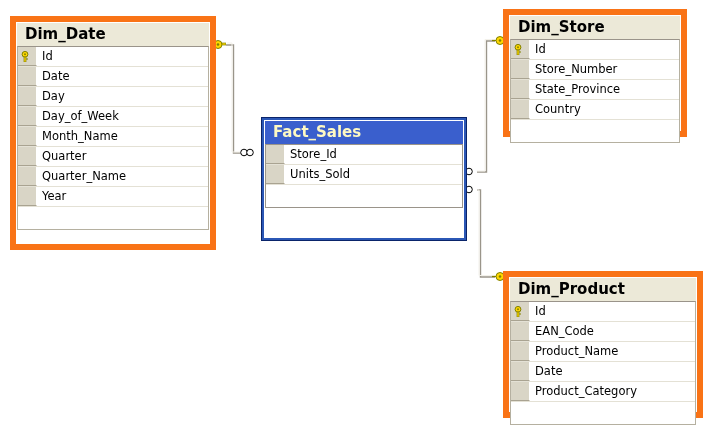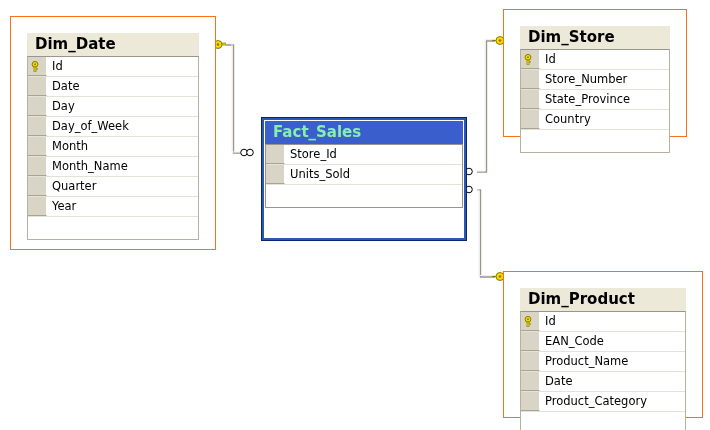--- a/index.html
+++ b/index.html
@@ -31,22 +31,22 @@
   }
   .conn-line {
     pointer-events: stroke;
   }
 
   
   .table-box {
     position: absolute;
     box-sizing: border-box;
     background: #ffffff;
-    border: 1px solid #f97316;
-    padding: 16px;
+    border: 6px solid #f97316;
+    padding: 1px;
   }
   .table-box.selected {
     border: 1px solid #0a246a;
     padding: 0;
     box-shadow: 0 0 0 1px #ffffff inset;
   }
   .table-box.selected .inner-frame {
     border: 2px solid #2b57b5;
     box-sizing: border-box;
     padding: 1px;
@@ -64,21 +64,21 @@
     color: #000000;
     font-size: 15px;
     font-weight: bold;
     padding-left: 8px;
     white-space: nowrap;
     overflow: hidden;
     letter-spacing: 0px;
   }
   .selected .tbl-header {
     background: #3a5fcd;
-    color: #86efac;
+    color: #fef9c3;
   }
 
   .tbl-body {
     border: 1px solid #b5b0a0;
     border-top: 1px solid #9a948a;
     background: #ffffff;
     box-sizing: border-box;
   }
   .selected .tbl-body {
     border: 1px solid #9a948a;
@@ -228,29 +228,29 @@
             <div class="row">
               <div class="gutter"></div>
               <div class="row-name">Day</div>
             </div>
             <div class="row">
               <div class="gutter"></div>
               <div class="row-name">Day_of_Week</div>
             </div>
             <div class="row">
               <div class="gutter"></div>
-              <div class="row-name">Month</div>
-            </div>
-            <div class="row">
-              <div class="gutter"></div>
               <div class="row-name">Month_Name</div>
             </div>
             <div class="row">
               <div class="gutter"></div>
               <div class="row-name">Quarter</div>
+            </div>
+            <div class="row">
+              <div class="gutter"></div>
+              <div class="row-name">Quarter_Name</div>
             </div>
             <div class="row">
               <div class="gutter"></div>
               <div class="row-name">Year</div>
             </div>
             <div class="row blank">
               <div class="gutter"></div>
               <div class="row-name"></div>
             </div>
           </div>

